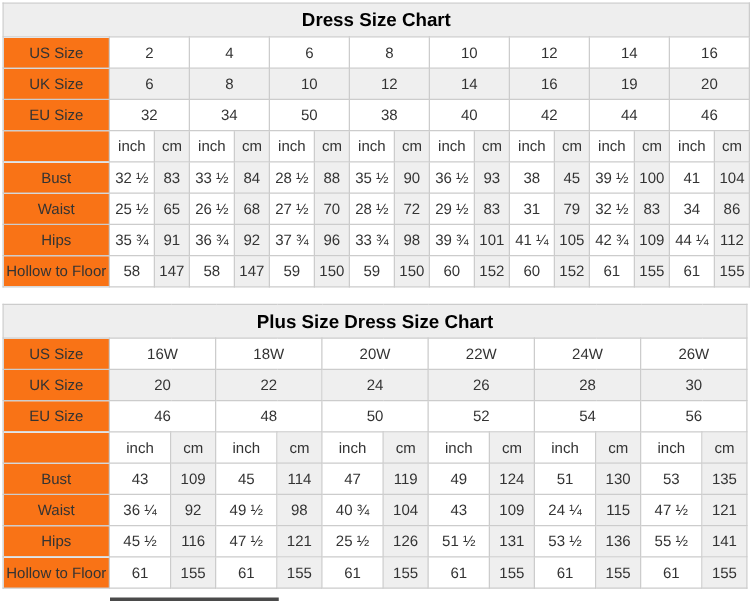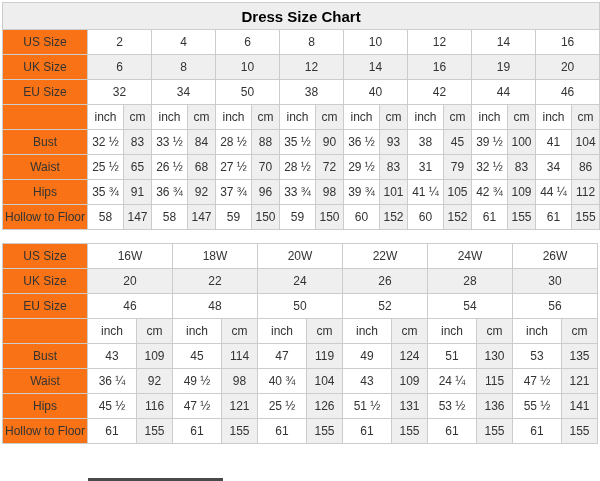--- a/index.html
+++ b/index.html
@@ -229,20 +229,23 @@
         <col style="width: 36px;">
         <col style="width: 49px;">
         <col style="width: 36px;">
         <col style="width: 49px;">
         <col style="width: 36px;">
         <col style="width: 49px;">
         <col style="width: 36px;">
       </colgroup>
       <tbody>
         <tr>
+          <td class="title" colspan="13">Plus Size Dress Size Chart</td>
+        </tr>
+        <tr>
           <td class="label">US Size</td>
           <td colspan="2">16W</td>
           <td colspan="2">18W</td>
           <td colspan="2">20W</td>
           <td colspan="2">22W</td>
           <td colspan="2">24W</td>
           <td colspan="2">26W</td>
         </tr>
         <tr>
           <td class="label">UK Size</td>

